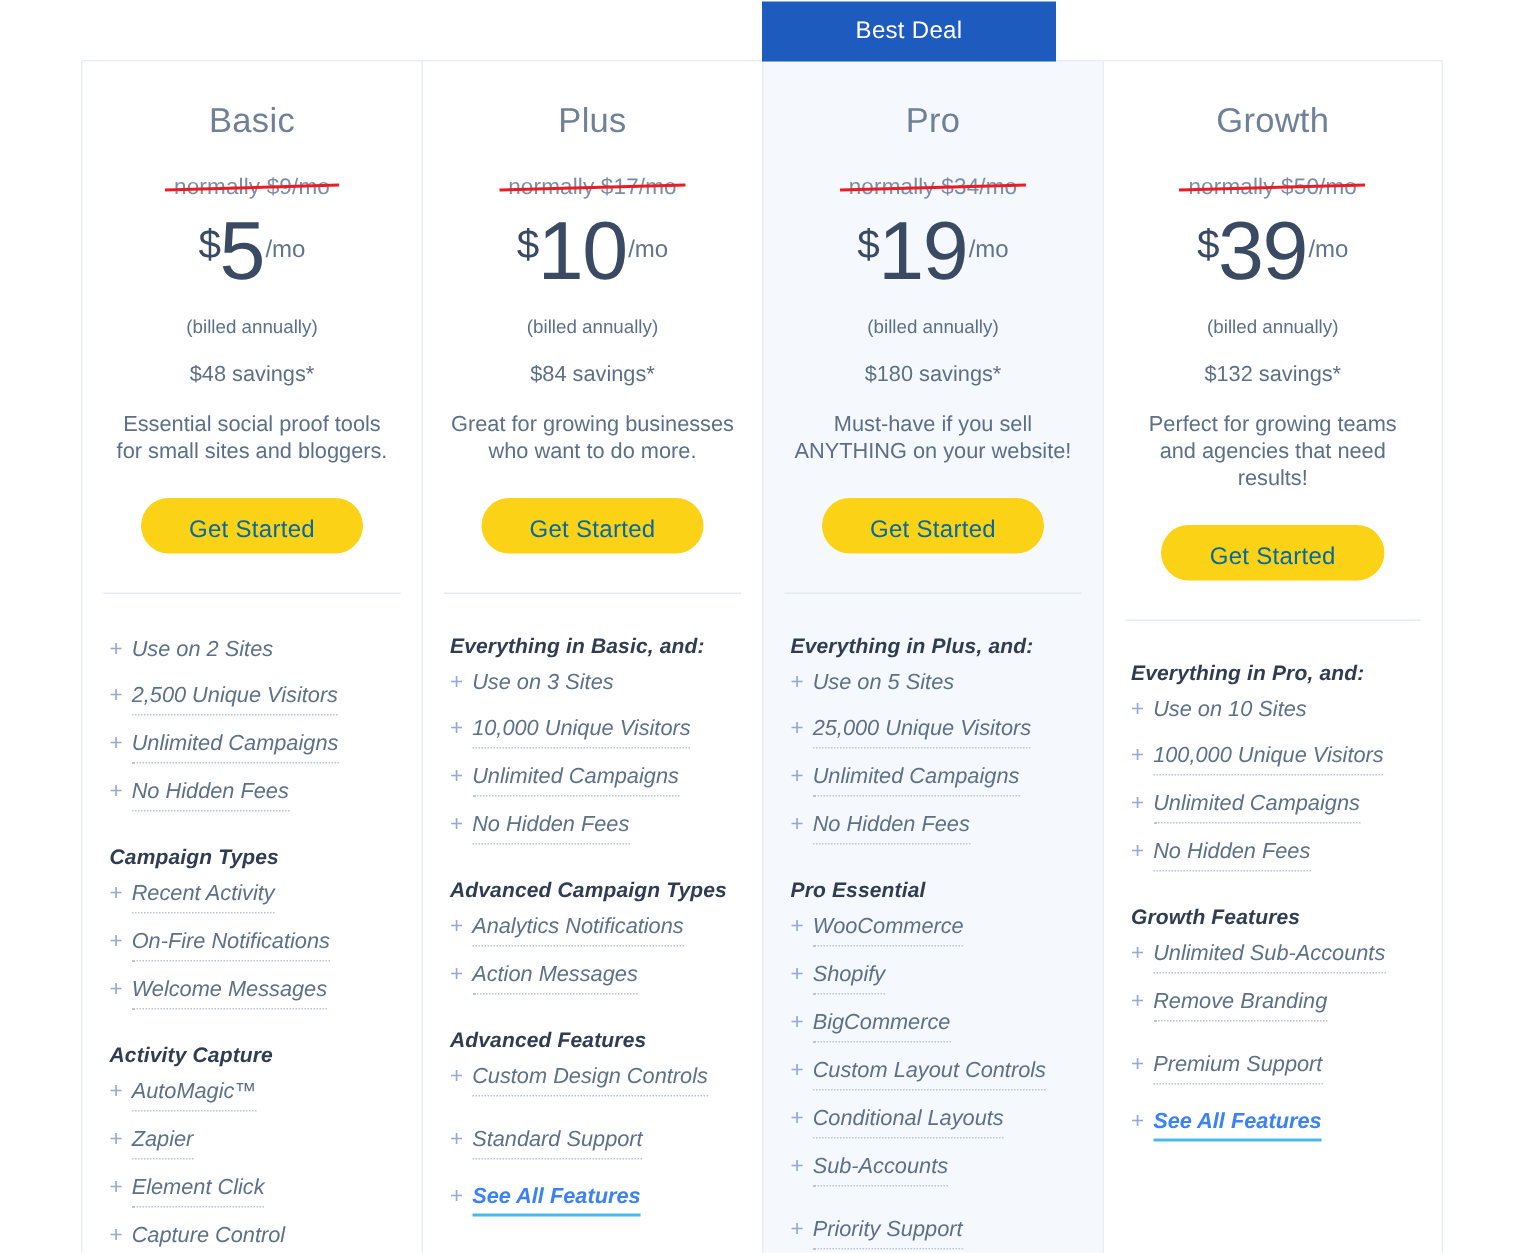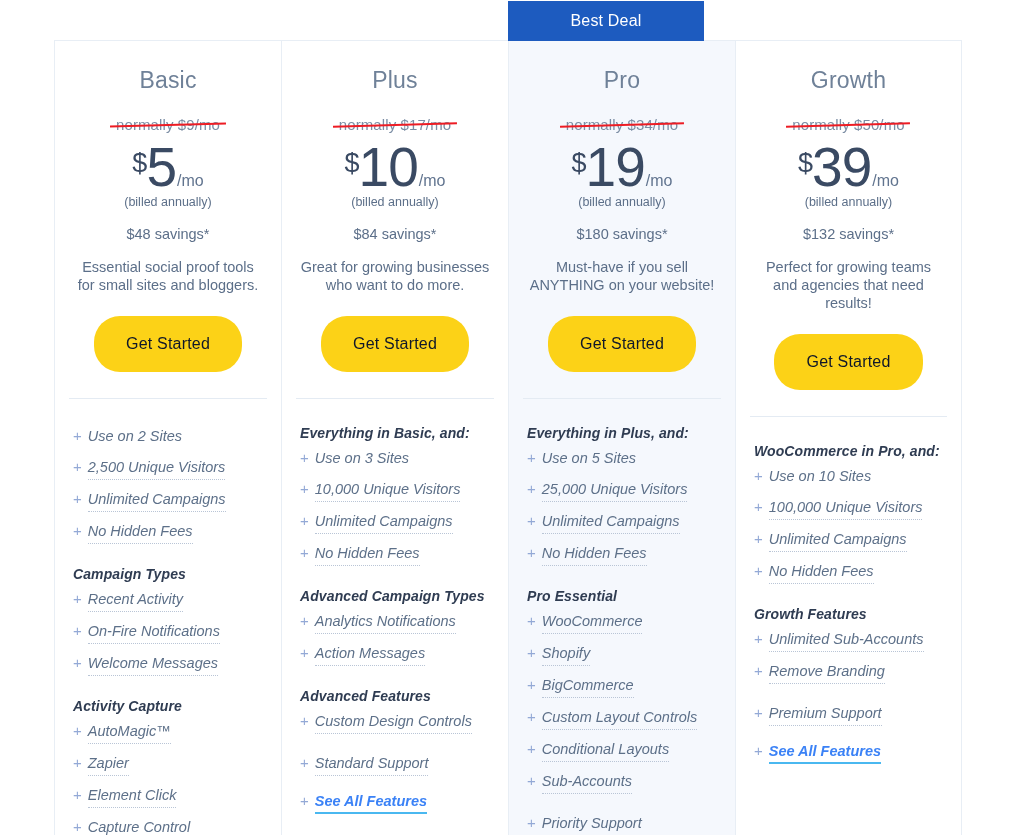--- a/index.html
+++ b/index.html
@@ -117,26 +117,26 @@
   .amount {
     font-size: 55px;
     font-weight: 400;
     letter-spacing: -1px;
     margin-top: -2px;
   }
   .per {
     font-size: 16px;
     color: #61748f;
     align-self: flex-end;
-    margin-bottom: 6px;
+    margin-bottom: 20px;
     margin-left: 1px;
   }
 
   .billed {
-    margin-top: 0;
+    margin-top: 16px;
     font-size: 12.5px;
     color: #5c6f89;
   }
 
   .savings {
     margin-top: 17px;
     font-size: 14.5px;
     color: #5c6f89;
   }
 
@@ -149,25 +149,25 @@
   }
 
   .cta-wrap {
     margin-top: 22px;
     display: flex;
     justify-content: center;
   }
   .cta {
     display: inline-block;
     background: #fcd217;
-    color: #0f172a;
+    color: #0369a1;
     border: none;
     border-radius: 26px;
     padding: 0 32px;
-    height: 56px;
+    height: 37px;
     line-height: 44px;
     font-size: 16px;
     font-family: inherit;
     cursor: pointer;
     letter-spacing: .2px;
   }
 
   .divider {
     margin: 26px 14px 0;
     height: 1px;
@@ -437,21 +437,21 @@
           </div>
           <div class="billed">(billed annually)</div>
           <div class="savings">$132 savings*</div>
           <div class="blurb">Perfect for growing teams and agencies that need results!</div>
           <div class="cta-wrap">
             <button class="cta">Get Started</button>
           </div>
         </div>
         <div class="divider"></div>
         <div class="features">
-          <div class="group-title">WooCommerce in Pro, and:</div>
+          <div class="group-title">Everything in Pro, and:</div>
           <div class="feat plain">
             <span class="plus">+</span>
             <span class="txt">Use on 10 Sites</span>
           </div>
           <div class="feat">
             <span class="plus">+</span>
             <span class="txt">100,000 Unique Visitors</span>
           </div>
           <div class="feat">
             <span class="plus">+</span>

